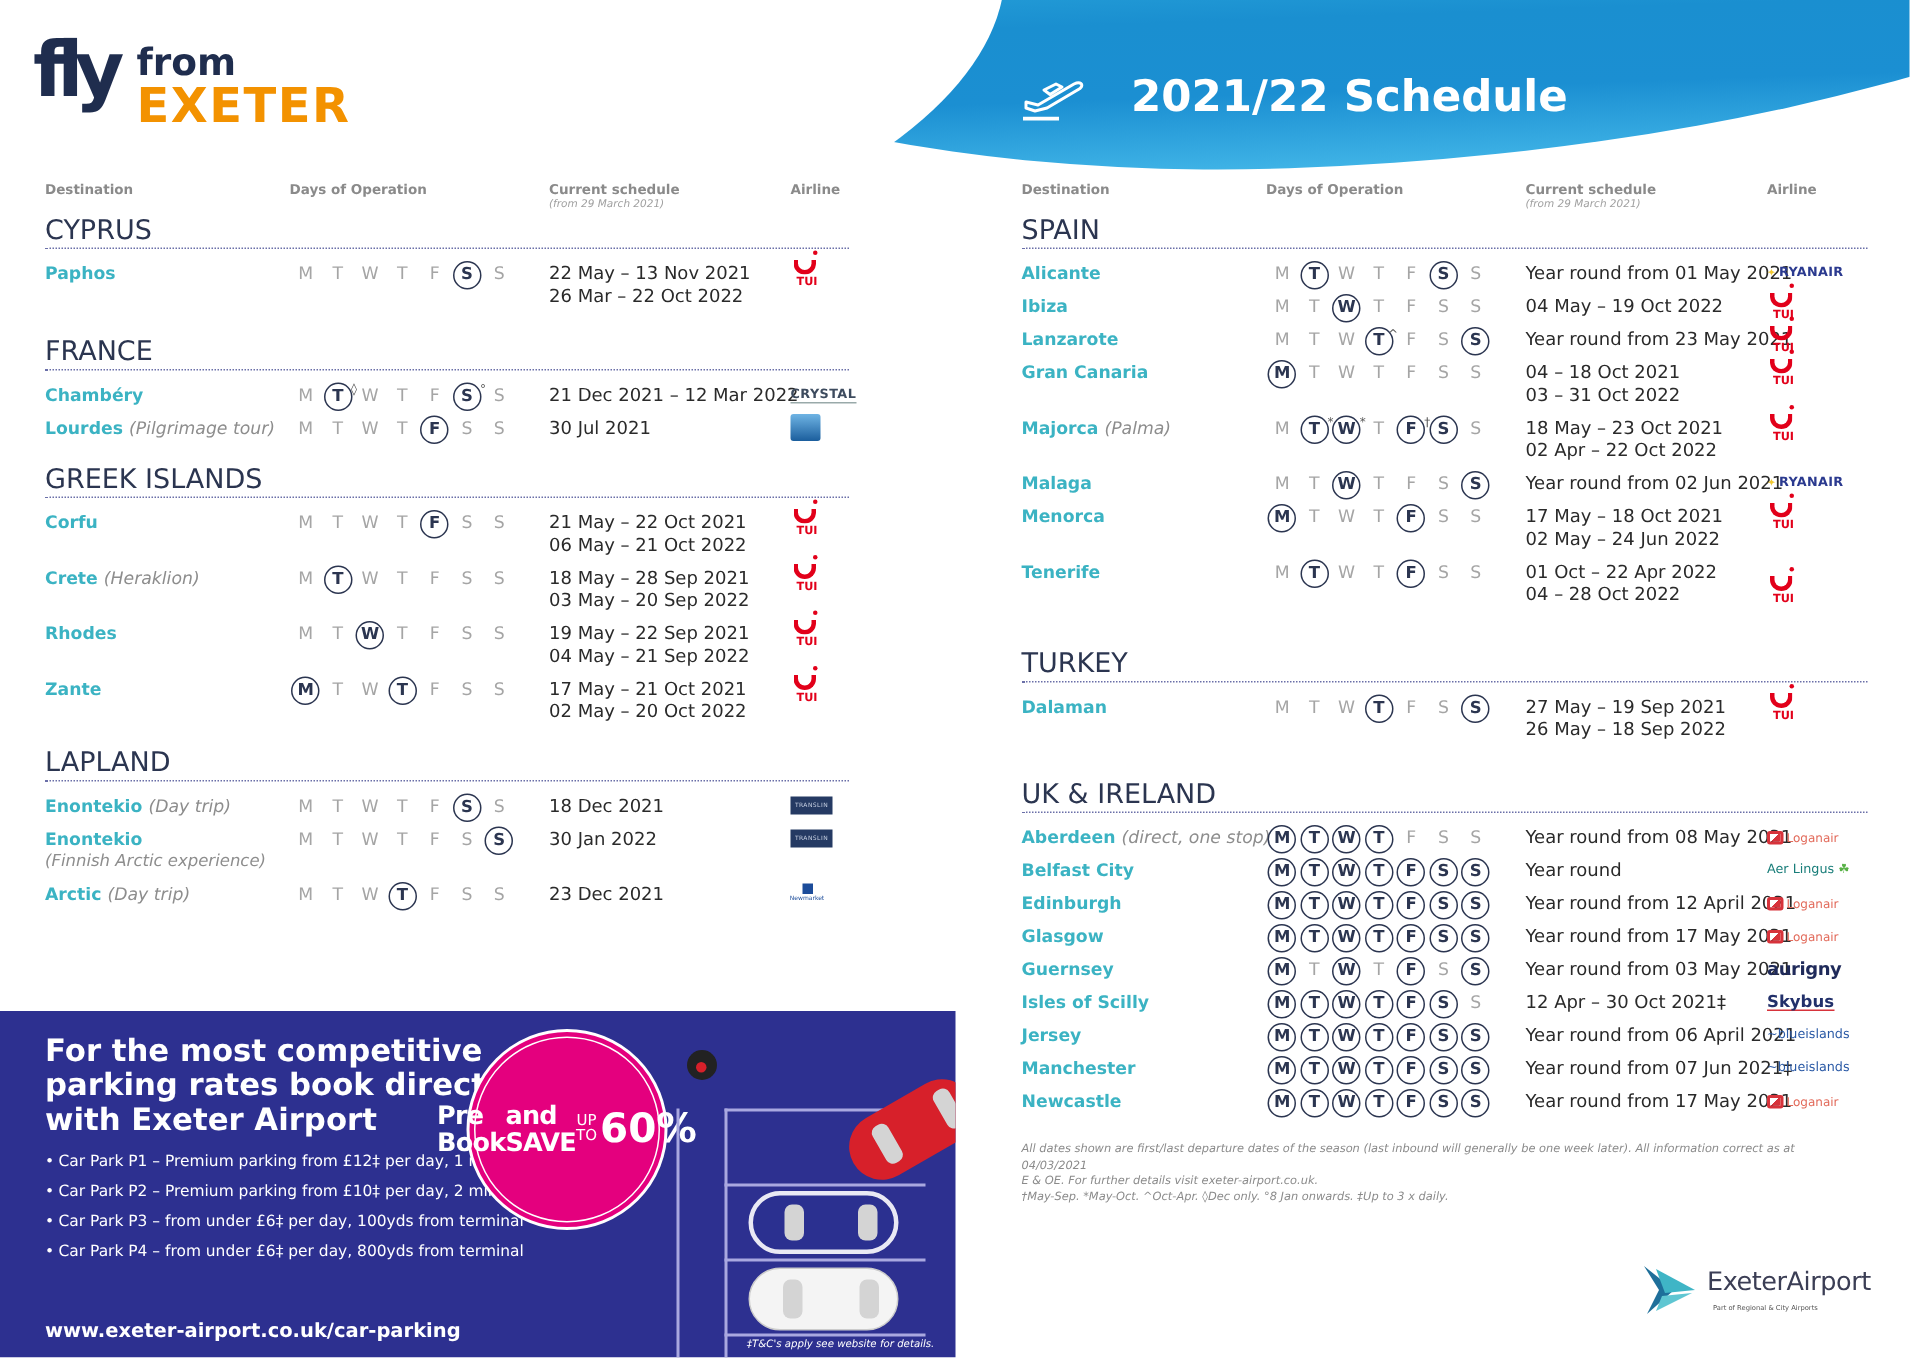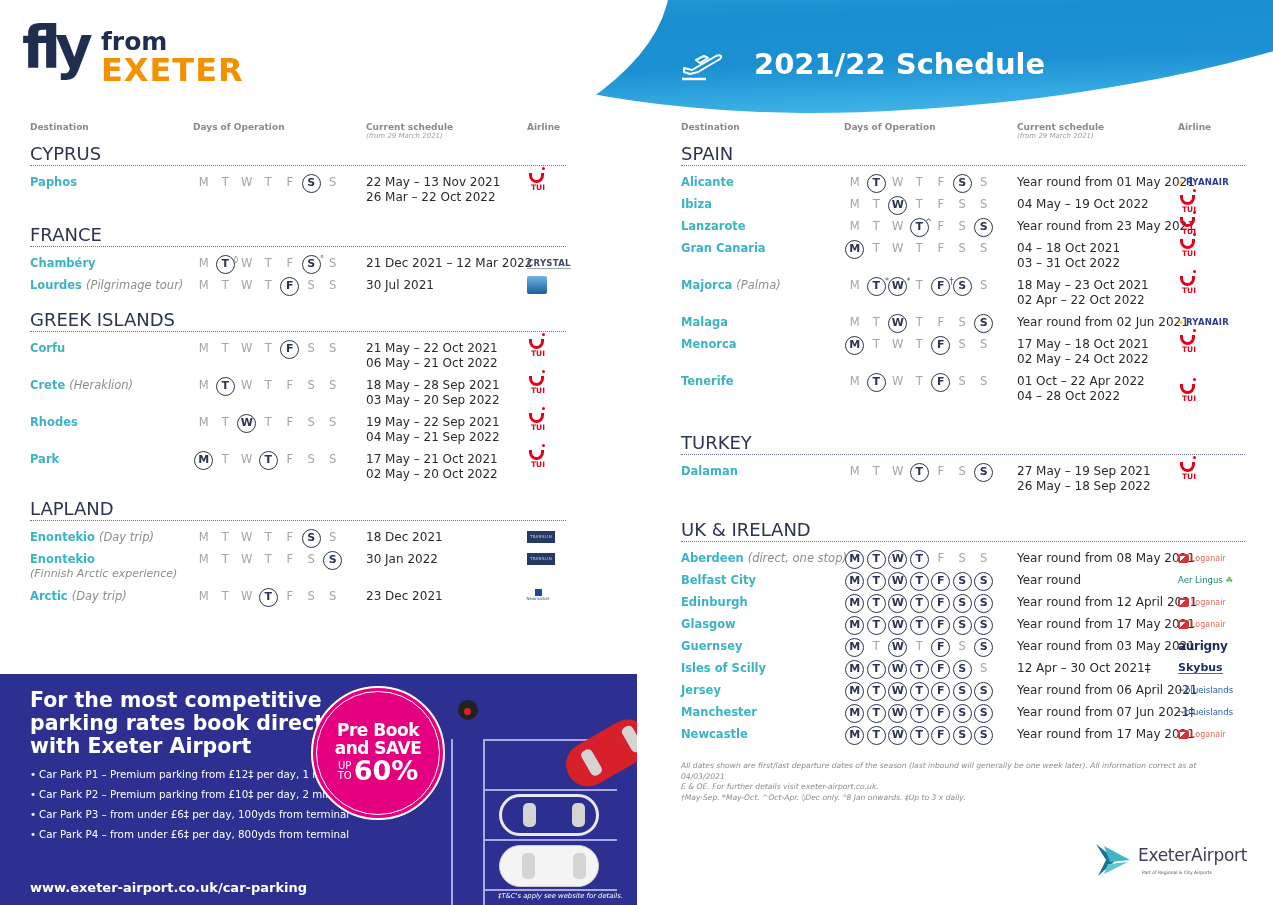--- a/index.html
+++ b/index.html
@@ -22,21 +22,21 @@
                 radial-gradient(ellipse at 70% 30%, #3e6b2b 0%, transparent 45%),
                 radial-gradient(ellipse at 90% 50%, #a8a898 0%, transparent 30%);
     opacity: .7;
   }
   .hero-mask {
     position: absolute; left: -50px; top: -20px; width: 720px; height: 260px;
     background: #fff; border-radius: 0 0 100% 0 / 0 0 100% 0;
   }
   .logo { position: absolute; left: 22px; top: 6px; display: flex; align-items: flex-start; }
   .logo-fly {
-    font-family: "DejaVu Sans", sans-serif; font-weight: bold; font-size: 58px; line-height: 84px;
+    font-family: "DejaVu Sans", sans-serif; font-weight: bold; font-size: 51px; line-height: 84px;
     color: #1f2d4e; letter-spacing: -6px;
   }
   .logo-right { margin-left: 14px; margin-top: 24px; display: flex; flex-direction: column; }
   .logo-from { font-weight: bold; font-size: 25px; line-height: 24px; color: #1f2d4e; }
   .logo-exeter { font-weight: bold; font-size: 32px; line-height: 32px; color: #f39200; letter-spacing: 1px; }
   .sched-title {
     position: absolute; left: 680px; top: 46px; display: flex; align-items: center; gap: 30px;
     color: #fff;
   }
   .sched-title .plane { width: 44px; height: 36px; }
@@ -96,21 +96,21 @@
   
   .ad { position: absolute; left: 0; top: 674px; width: 637px; height: 231px; background: #2d3090; overflow: hidden; }
   .ad-title { position: absolute; left: 30px; top: 15px; color: #fff; font-weight: bold; font-size: 20.5px; line-height: 23px; width: 300px; }
   .ad-list { position: absolute; left: 30px; top: 94px; color: #ffffff; font-size: 10.3px; line-height: 13px; list-style: none; }
   .ad-list li { margin-bottom: 7px; padding-left: 9px; position: relative; }
   .ad-list li::before { content: "•"; position: absolute; left: 0; }
   .ad-url { position: absolute; left: 30px; top: 206px; color: #fff; font-weight: bold; font-size: 13px; }
   .badge {
     position: absolute; left: 311px; top: 12px; width: 134px; height: 134px; border-radius: 50%;
     background: #e4007e; border: 2px solid #fff; box-shadow: 0 0 0 0 transparent;
-    display: flex; flex-direction: column; align-items: center; justify-content: center; color: #fff;
+    display: flex; flex-direction: row; align-items: center; justify-content: center; color: #fff;
   }
   .badge::before { content: ""; position: absolute; inset: 3px; border-radius: 50%; border: 1.5px solid #fff; }
   .badge .l1 { font-weight: bold; font-size: 17px; line-height: 18px; letter-spacing: -.5px; }
   .badge .l3 { display: flex; align-items: center; gap: 2px; }
   .badge .upto { font-size: 10px; line-height: 10px; text-align: center; }
   .badge .pct { font-size: 27px; font-weight: bold; line-height: 28px; }
   .lot { position: absolute; left: 451px; top: 65px; width: 186px; height: 166px; }
   .lot .vline { position: absolute; top: 0; width: 1.5px; height: 166px; background: #a9a8e0; }
   .lot .hline { position: absolute; left: 32px; width: 134px; height: 1.5px; background: #a9a8e0; }
   .car { position: absolute; border-radius: 30px; }
@@ -289,21 +289,21 @@
               <div>04 May – 21 Sep 2022</div>
             </div>
             <div class="air">
               <div class="tui">
                 <span class="smile"></span>
                 <span class="t">TUI</span>
               </div>
             </div>
           </div>
           <div class="row" style="height: 37px;">
-            <div class="dest"><span>Park</span></div>
+            <div class="dest"><span>Zante</span></div>
             <div class="days">
               <div class="day on"><span class="c">M</span></div>
               <div class="day"><span class="c">T</span></div>
               <div class="day"><span class="c">W</span></div>
               <div class="day on"><span class="c">T</span></div>
               <div class="day"><span class="c">F</span></div>
               <div class="day"><span class="c">S</span></div>
               <div class="day"><span class="c">S</span></div>
             </div>
             <div class="sched">
@@ -523,21 +523,21 @@
               <div class="day on"><span class="c">M</span></div>
               <div class="day"><span class="c">T</span></div>
               <div class="day"><span class="c">W</span></div>
               <div class="day"><span class="c">T</span></div>
               <div class="day on"><span class="c">F</span></div>
               <div class="day"><span class="c">S</span></div>
               <div class="day"><span class="c">S</span></div>
             </div>
             <div class="sched">
               <div>17 May – 18 Oct 2021</div>
-              <div>02 May – 24 Oct 2022</div>
+              <div>02 May – 24 Jun 2022</div>
             </div>
             <div class="air">
               <div class="tui">
                 <span class="smile"></span>
                 <span class="t">TUI</span>
               </div>
             </div>
           </div>
           <div class="row" style="height: 37px;">
             <div class="dest"><span>Tenerife</span></div>

